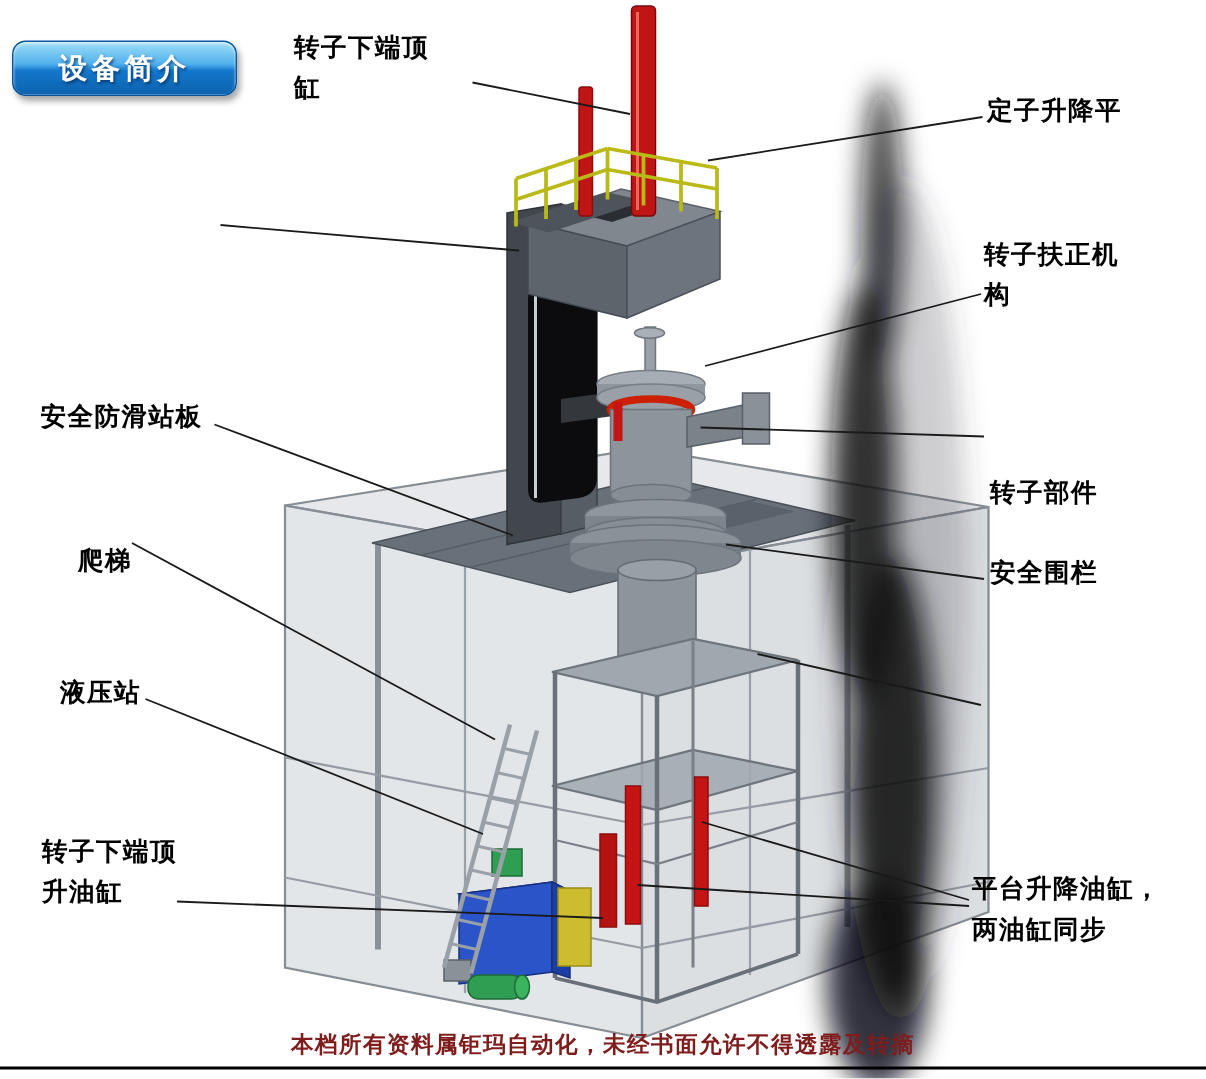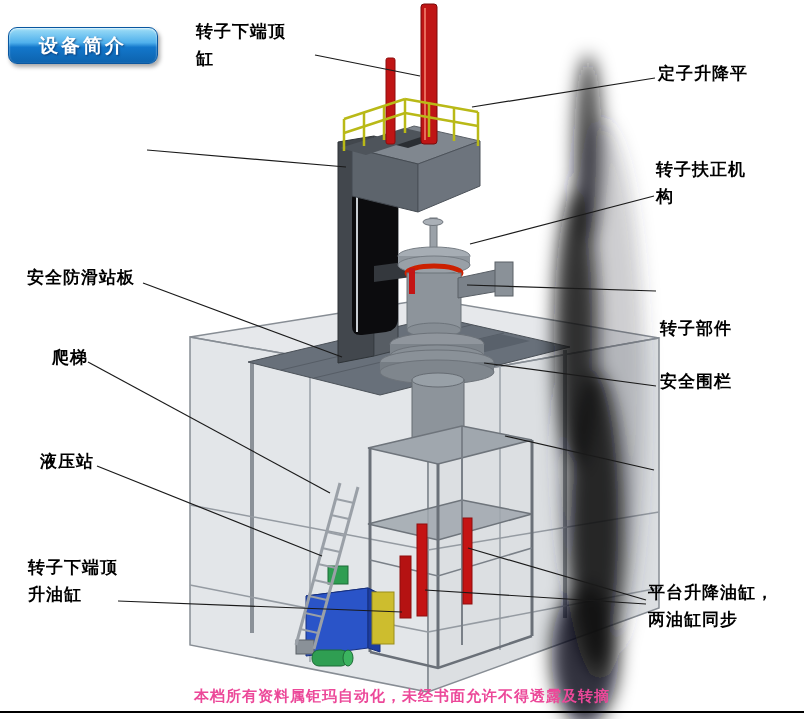--- a/index.html
+++ b/index.html
@@ -20,21 +20,21 @@
     color:#ffffff; font-size:19px; font-weight:700; letter-spacing:3px;
     text-shadow:1px 1px 2px rgba(0,30,80,0.65);
   }
   .callout-label {
     position:absolute; font-size:17px; font-weight:700; color:#000000;
     line-height:1.6; white-space:pre-line; letter-spacing:1px;
   }
   .footer {
     position:absolute; left:0; right:0; top:687px; text-align:center;
     font-family:"Liberation Serif","DejaVu Serif",serif;
-    font-size:15px; font-weight:600; color:#ec4899; letter-spacing:1px;
+    font-size:15px; font-weight:600; color:#7f1d1d; letter-spacing:1px;
   }
   .bottom-rule { position:absolute; left:0; top:711px; width:804px; height:2px; background:#000000; }
 </style>
 </head>
 <body>
 
 <div class="slide">
 
   <svg class="svg-layer" width="804" height="719" viewBox="0 0 804 719">
     <defs>
@@ -199,21 +199,21 @@
 
   <div class="badge">设备简介</div>
 
   <div class="callout-label" style="left:196px; top:18px;">转子下端顶
 缸</div>
   <div class="callout-label" style="left:658px; top:60px;">定子升降平</div>
   <div class="callout-label" style="left:656px; top:156px;">转子扶正机
 构</div>
   <div class="callout-label" style="left:27px;  top:264px;">安全防滑站板</div>
   <div class="callout-label" style="left:660px; top:274px;margin-top:41px;">转子部件</div>
-  <div class="callout-label" style="left:52px;  top:344px;">爬梯</div>
+  <div class="callout-label" style="left:52px;  top:360px;">爬梯</div>
   <div class="callout-label" style="left:660px; top:368px;">安全围栏</div>
   <div class="callout-label" style="left:40px;  top:448px;">液压站</div>
   <div class="callout-label" style="left:28px;  top:554px;">转子下端顶
 升油缸</div>
   <div class="callout-label" style="left:648px; top:579px;">平台升降油缸，
 两油缸同步</div>
 
   <div class="footer">本档所有资料属钜玛自动化，未经书面允许不得透露及转摘</div>
   <div class="bottom-rule"></div>
 

